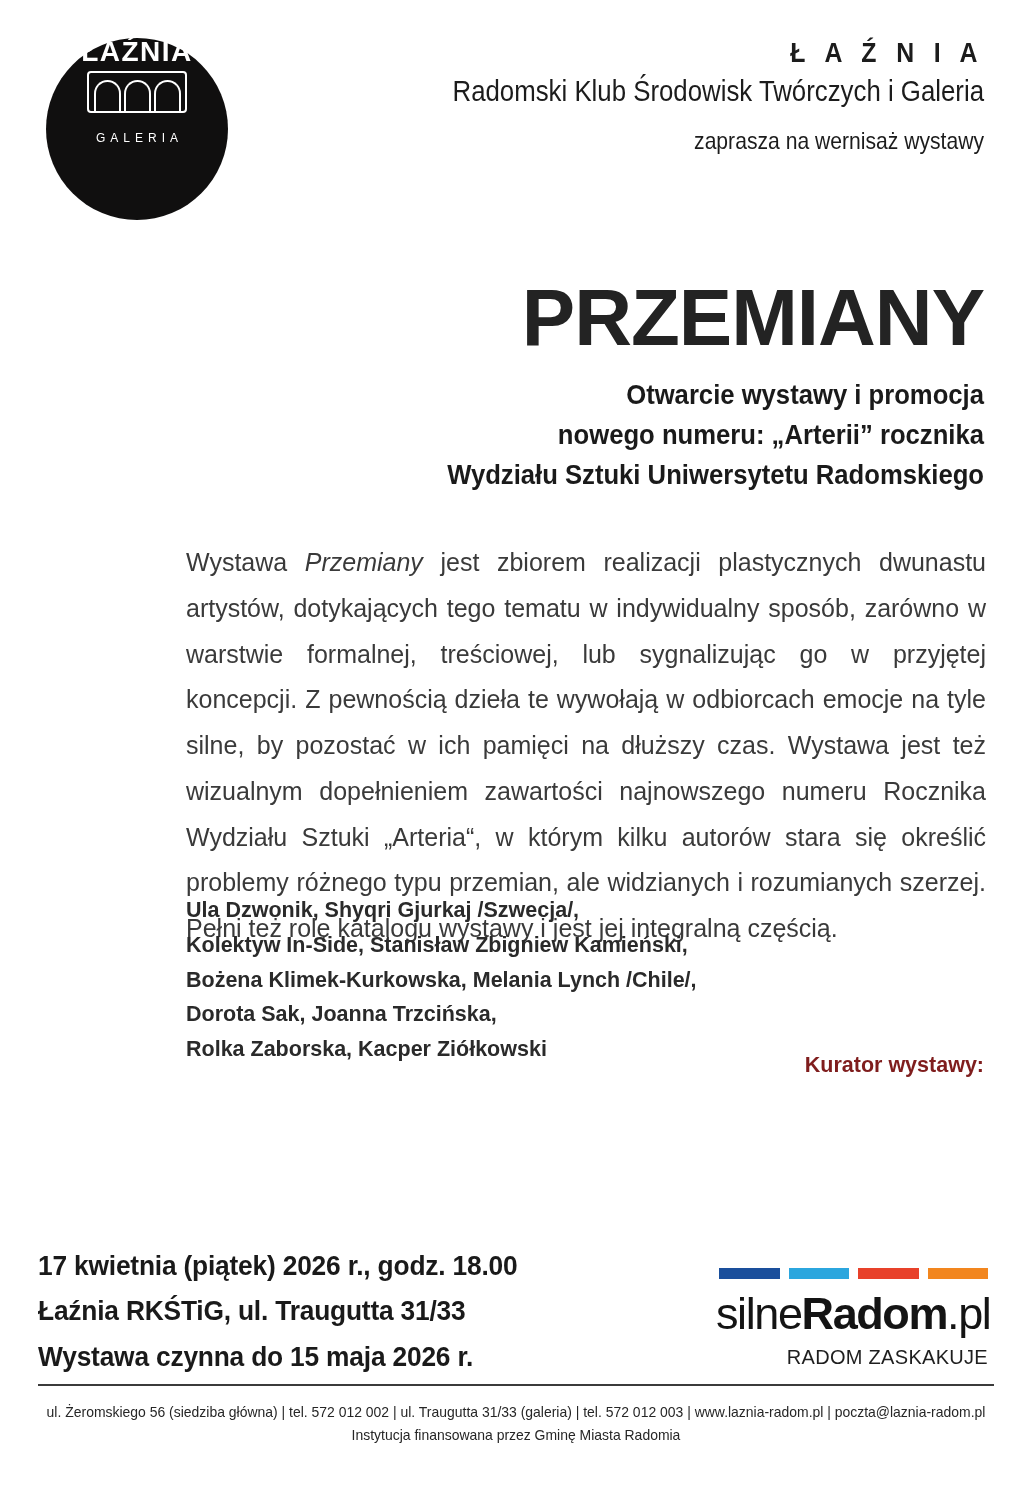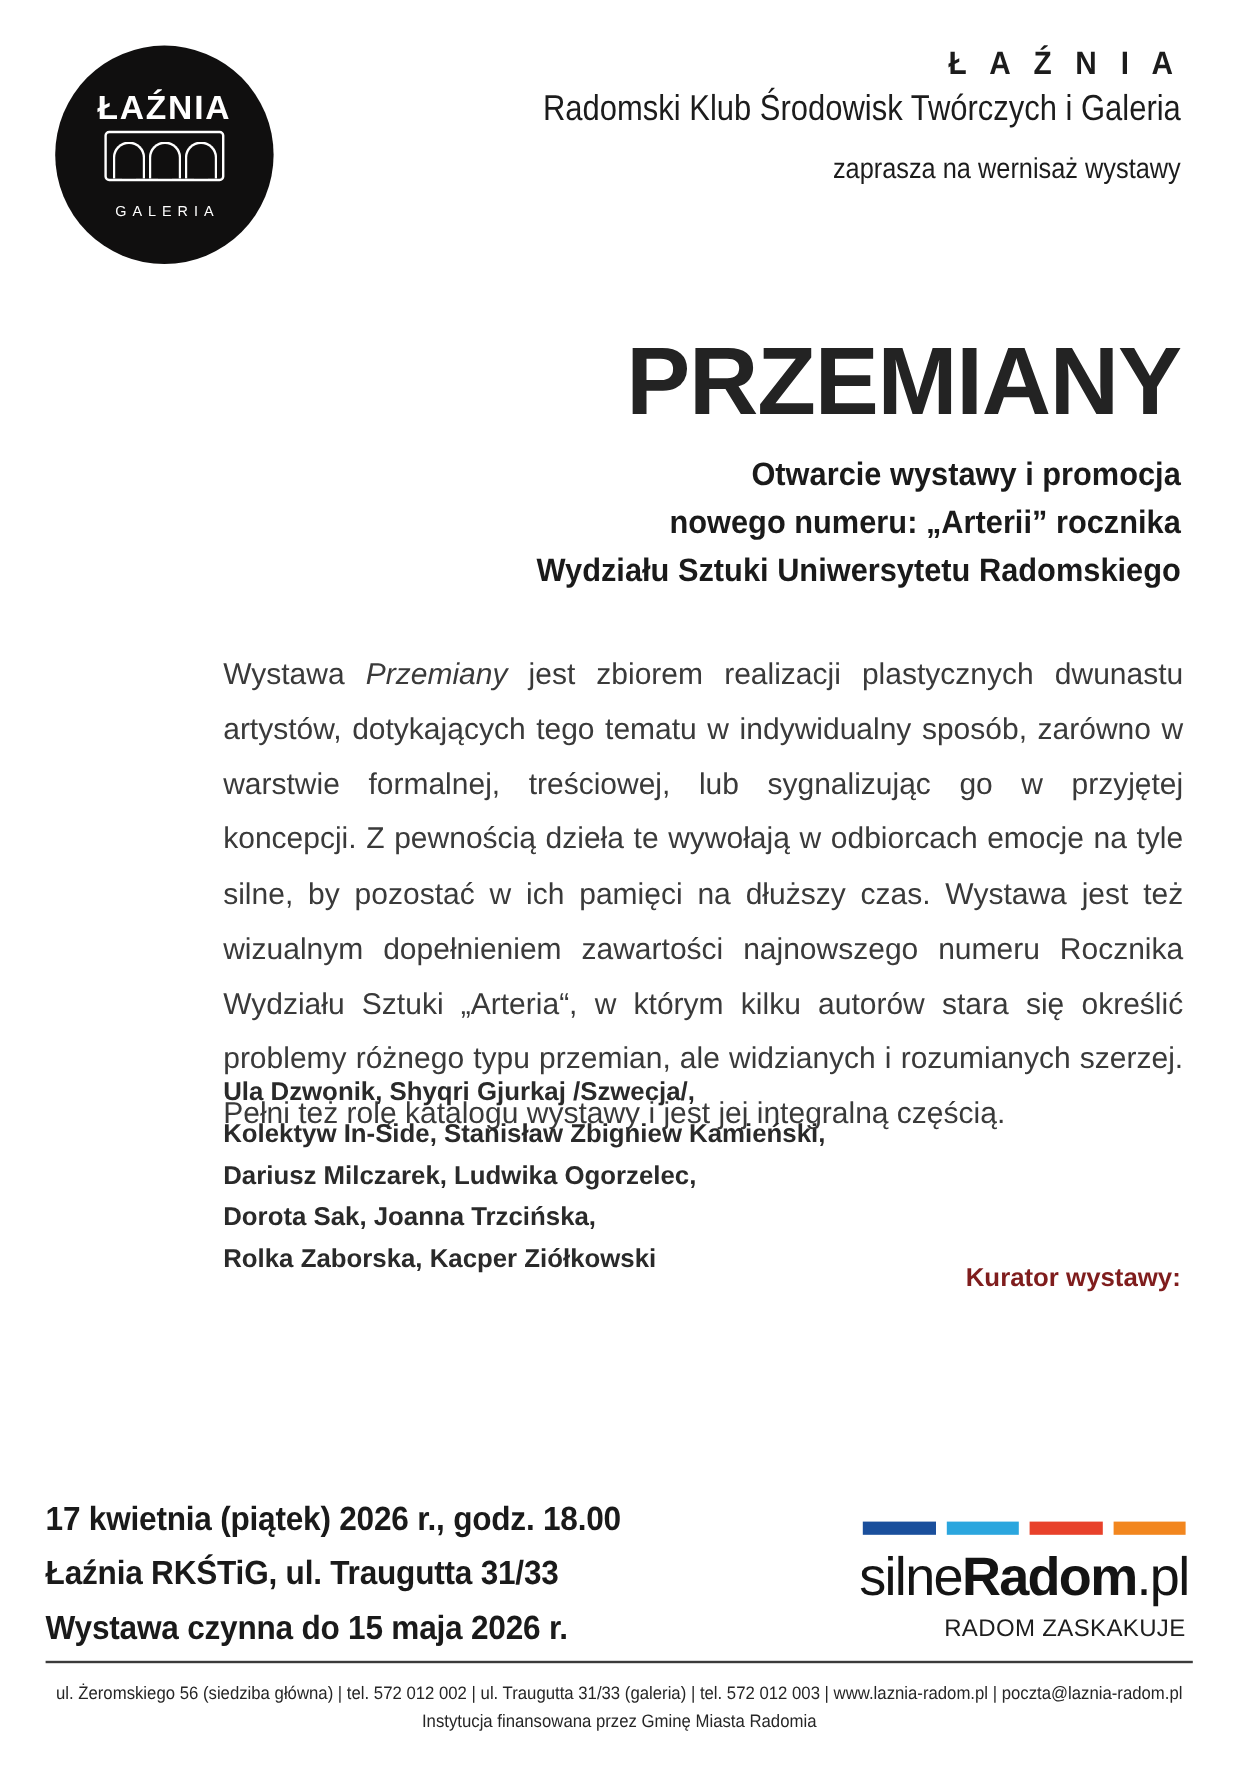--- a/index.html
+++ b/index.html
@@ -37,21 +37,20 @@
     position: absolute;
     left: 46px;
     top: 0px;
     width: 182px;
     height: 182px;
     border-radius: 50%;
     background: #100f0f;
     display: flex;
     flex-direction: column;
     align-items: center;
-    justify-content: center;
   }
 
   .logo-word {
     color: #ffffff;
     font-family: "Liberation Sans", sans-serif;
     font-weight: 700;
     font-size: 28px;
     letter-spacing: 1.5px;
     line-height: 1;
     margin-bottom: 5px;
@@ -314,21 +313,21 @@
     <div class="subtitle">Otwarcie wystawy i promocja</div>
     <div class="subtitle" style="margin-top:0">nowego numeru: „Arterii” rocznika</div>
     <div class="subtitle" style="margin-top:0">Wydziału Sztuki Uniwersytetu Radomskiego</div>
   </div>
 
   <p class="body-copy"><span>Wystawa </span><em>Przemiany</em><span> jest zbiorem realizacji plastycznych dwunastu artystów, dotykających tego tematu w indywidualny sposób, zarówno w warstwie formalnej, treściowej, lub sygnalizując go w przyjętej koncepcji. Z pewnością dzieła te wywołają w odbiorcach emocje na tyle silne, by pozostać w ich pamięci na dłuższy czas. Wystawa jest też wizualnym dopełnieniem zawartości najnowszego numeru Rocznika Wydziału Sztuki „Arteria“, w którym kilku autorów stara się określić problemy różnego typu przemian, ale widzianych i rozumianych szerzej. Pełni też rolę katalogu wystawy i jest jej integralną częścią.</span></p>
 
   <div class="participants">
     <div>Ula Dzwonik, Shyqri Gjurkaj /Szwecja/,</div>
     <div>Kolektyw In-Side, Stanisław Zbigniew Kamieński,</div>
-    <div>Dariusz Milczarek, Ludwika Ogorzelec,</div>
+    <div>Bożena Klimek-Kurkowska, Melania Lynch /Chile/,</div>
     <div>Dorota Sak, Joanna Trzcińska,</div>
     <div>Rolka Zaborska, Kacper Ziółkowski</div>
   </div>
 
   <div class="curator">
     <div>Kurator wystawy:</div>
   </div>
 
   <div class="event-details">
     <div>17 kwietnia (piątek) 2026 r., godz. 18.00</div>

